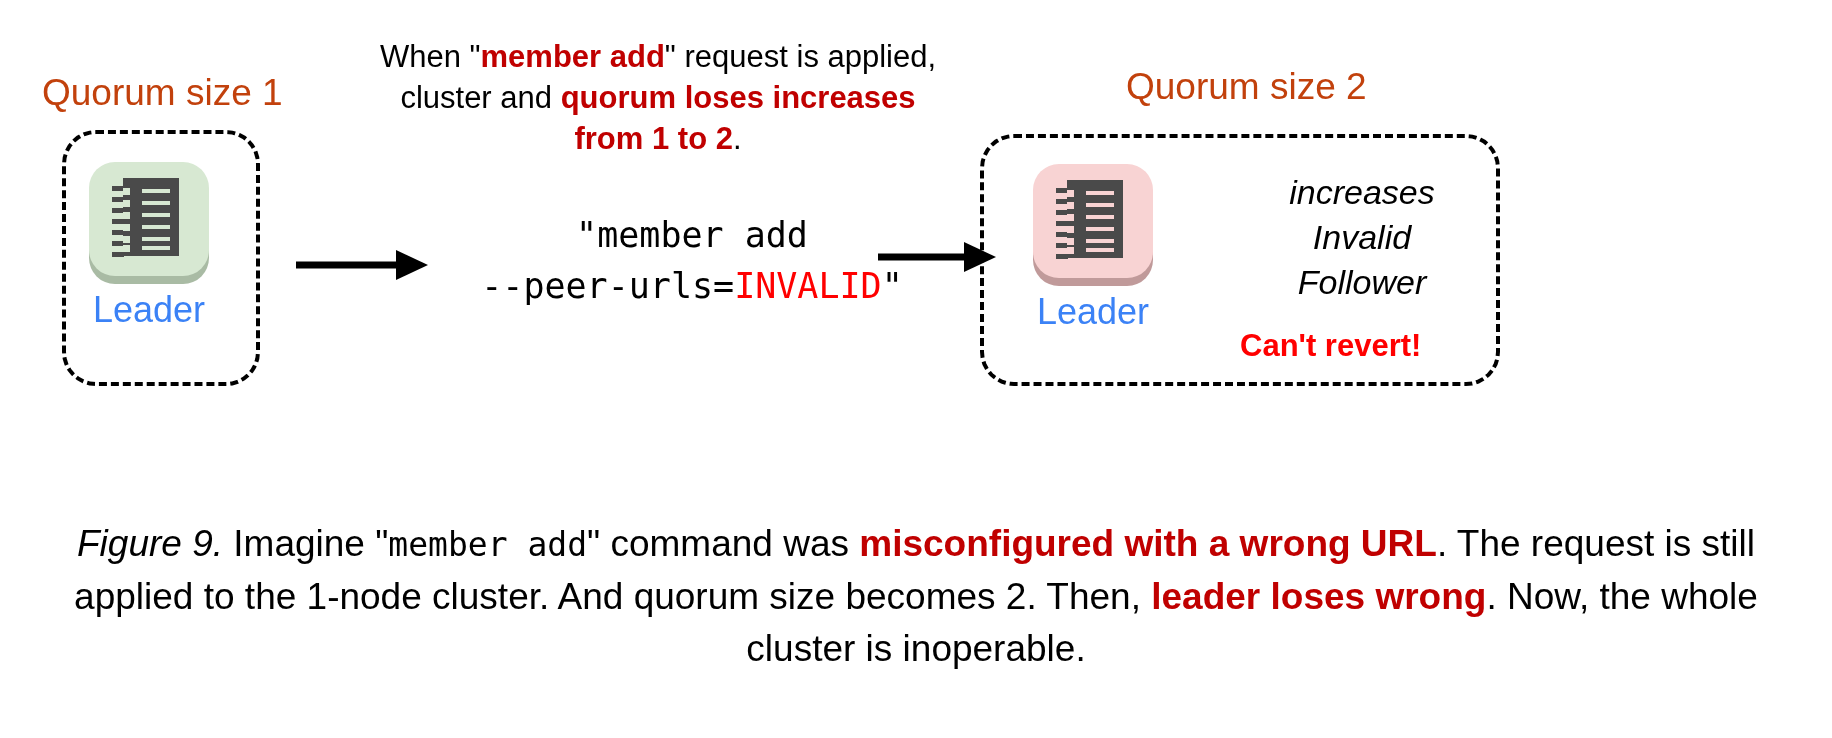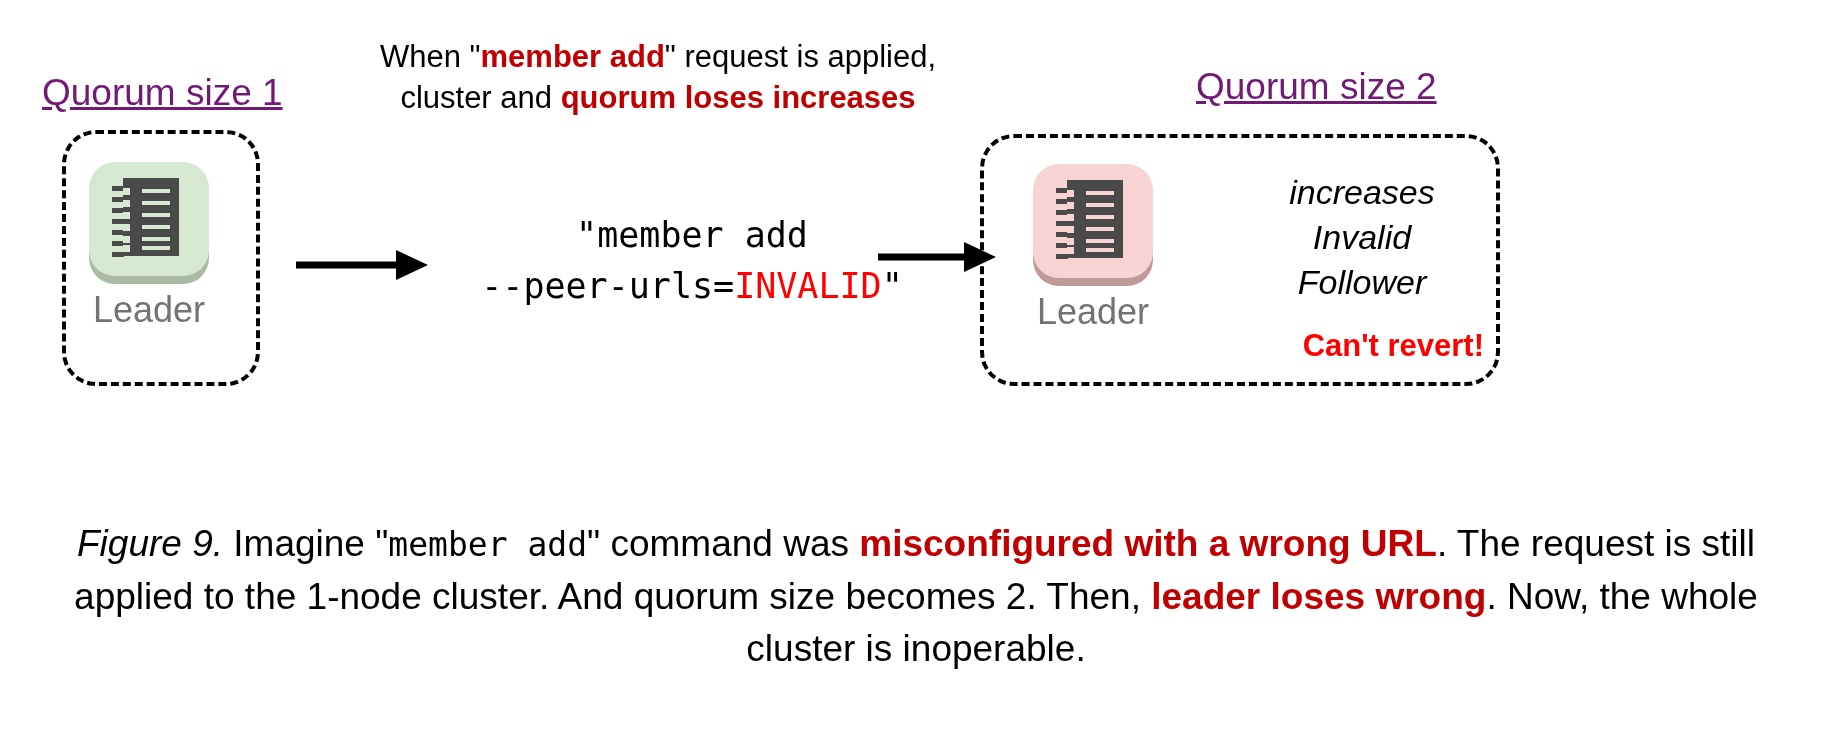--- a/index.html
+++ b/index.html
@@ -24,26 +24,25 @@
   
   .red      { color: #C00000; font-weight: bold; }
   .mono     { font-family: "DejaVu Sans Mono", "Liberation Mono", monospace; }
   .ital     { font-style: italic; }
 
   
   .quorum-label {
     position: absolute;
     font-size: 37px;
     line-height: 1;
-    color: #701a75;
+    color: #c2410c;
     white-space: nowrap;
-    text-decoration: underline;
   }
   #quorum-label-left  { left: 42px;  top: 74px; }
-  #quorum-label-right { left: 1196px; top: 68px; }
+  #quorum-label-right { left: 1126px; top: 68px; }
 
   
   .cluster-box {
     position: absolute;
     border: 4px dashed #000000;
     border-radius: 34px;
     box-sizing: border-box;
     background: transparent;
   }
   #cluster-left  { left: 62px;  top: 130px; width: 198px; height: 256px; }
@@ -122,21 +121,21 @@
     left: 26px;
     width: 12px;
     height: 5px;
     background: #4A4A4A;
   }
 
   .node-label {
     margin-top: 8px;
     font-size: 36px;
     line-height: 1;
-    color: #737373;
+    color: #3b82f6;
     white-space: nowrap;
   }
 
   
   #top-note {
     position: absolute;
     left: 352px;
     top: 36px;
     width: 612px;
     text-align: center;
@@ -177,21 +176,21 @@
     font-size: 34px;
     font-style: italic;
     line-height: 1.32;
     color: #000;
   }
   #cant-revert {
     position: absolute;
     left: 1240px;
     top: 328px;
     width: 244px;
-    text-align: right;
+    text-align: left;
     font-size: 31px;
     font-weight: bold;
     color: #FF0000;
     white-space: nowrap;
   }
 
   
   #caption {
     position: absolute;
     left: 60px;
@@ -239,20 +238,21 @@
         <div class="rack-dot" style="top:67px"></div>
           <div class="rack-bar" style="top:68px"></div>
       </div>
     </div>
     <div class="node-label">Leader</div>
   </div>
 
   <div id="top-note">
     <div><span>When "</span><span class="red">member add</span><span>" request is applied,</span></div>
     <div><span>cluster and </span><span class="red">quorum loses increases</span></div>
+    <div><span class="red">from 1 to 2</span><span>.</span></div>
   </div>
 
   <div class="arrow" id="arrow-1">
     <svg width="132" height="34" viewBox="0 0 132 34">
       <line x1="0" y1="17" x2="108" y2="17" stroke="#000" stroke-width="7"></line>
       <polygon points="100,2 132,17 100,32" fill="#000"></polygon>
     </svg>
   </div>
 
   <div id="command-text">

